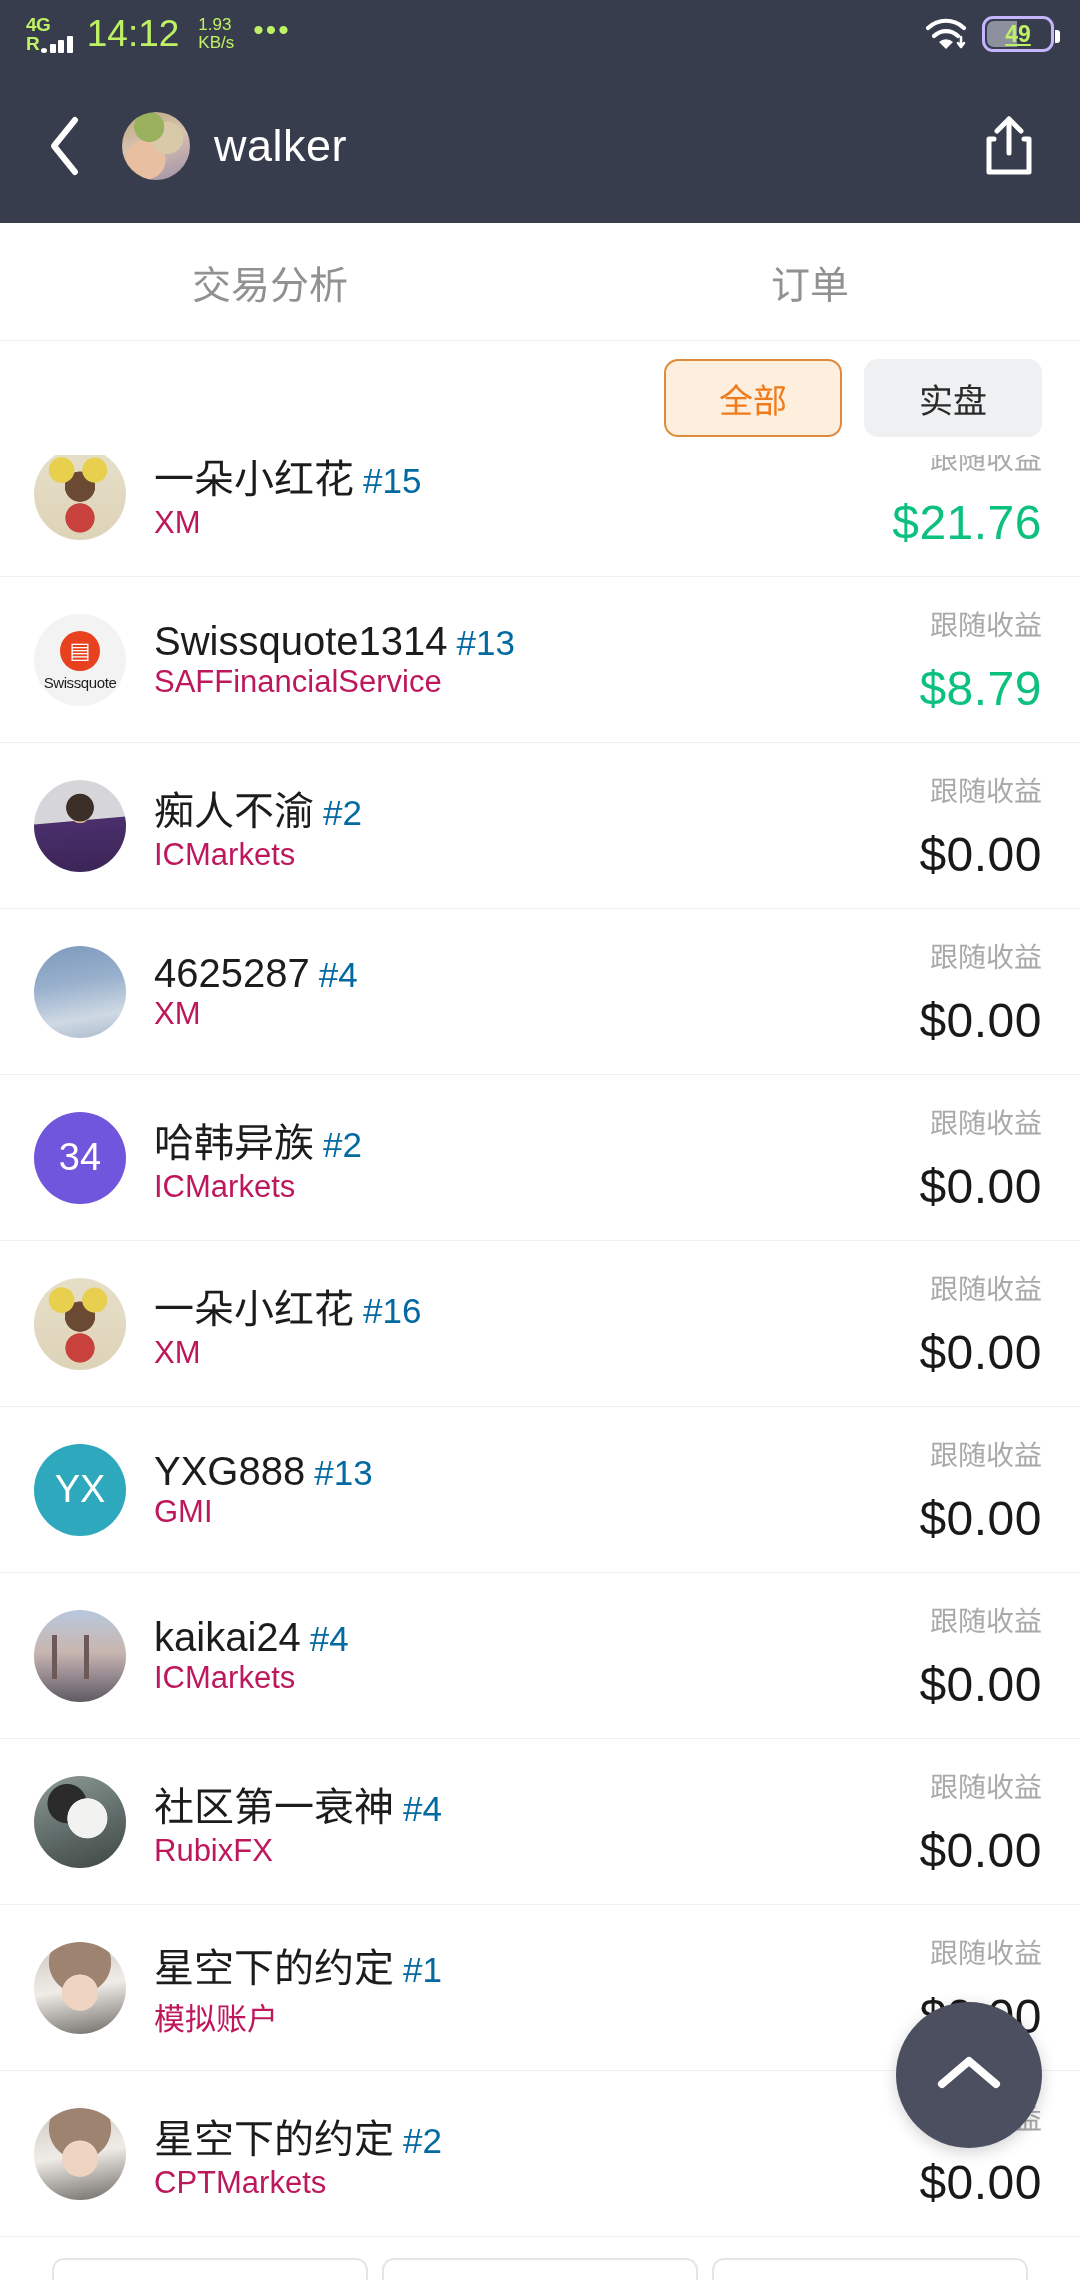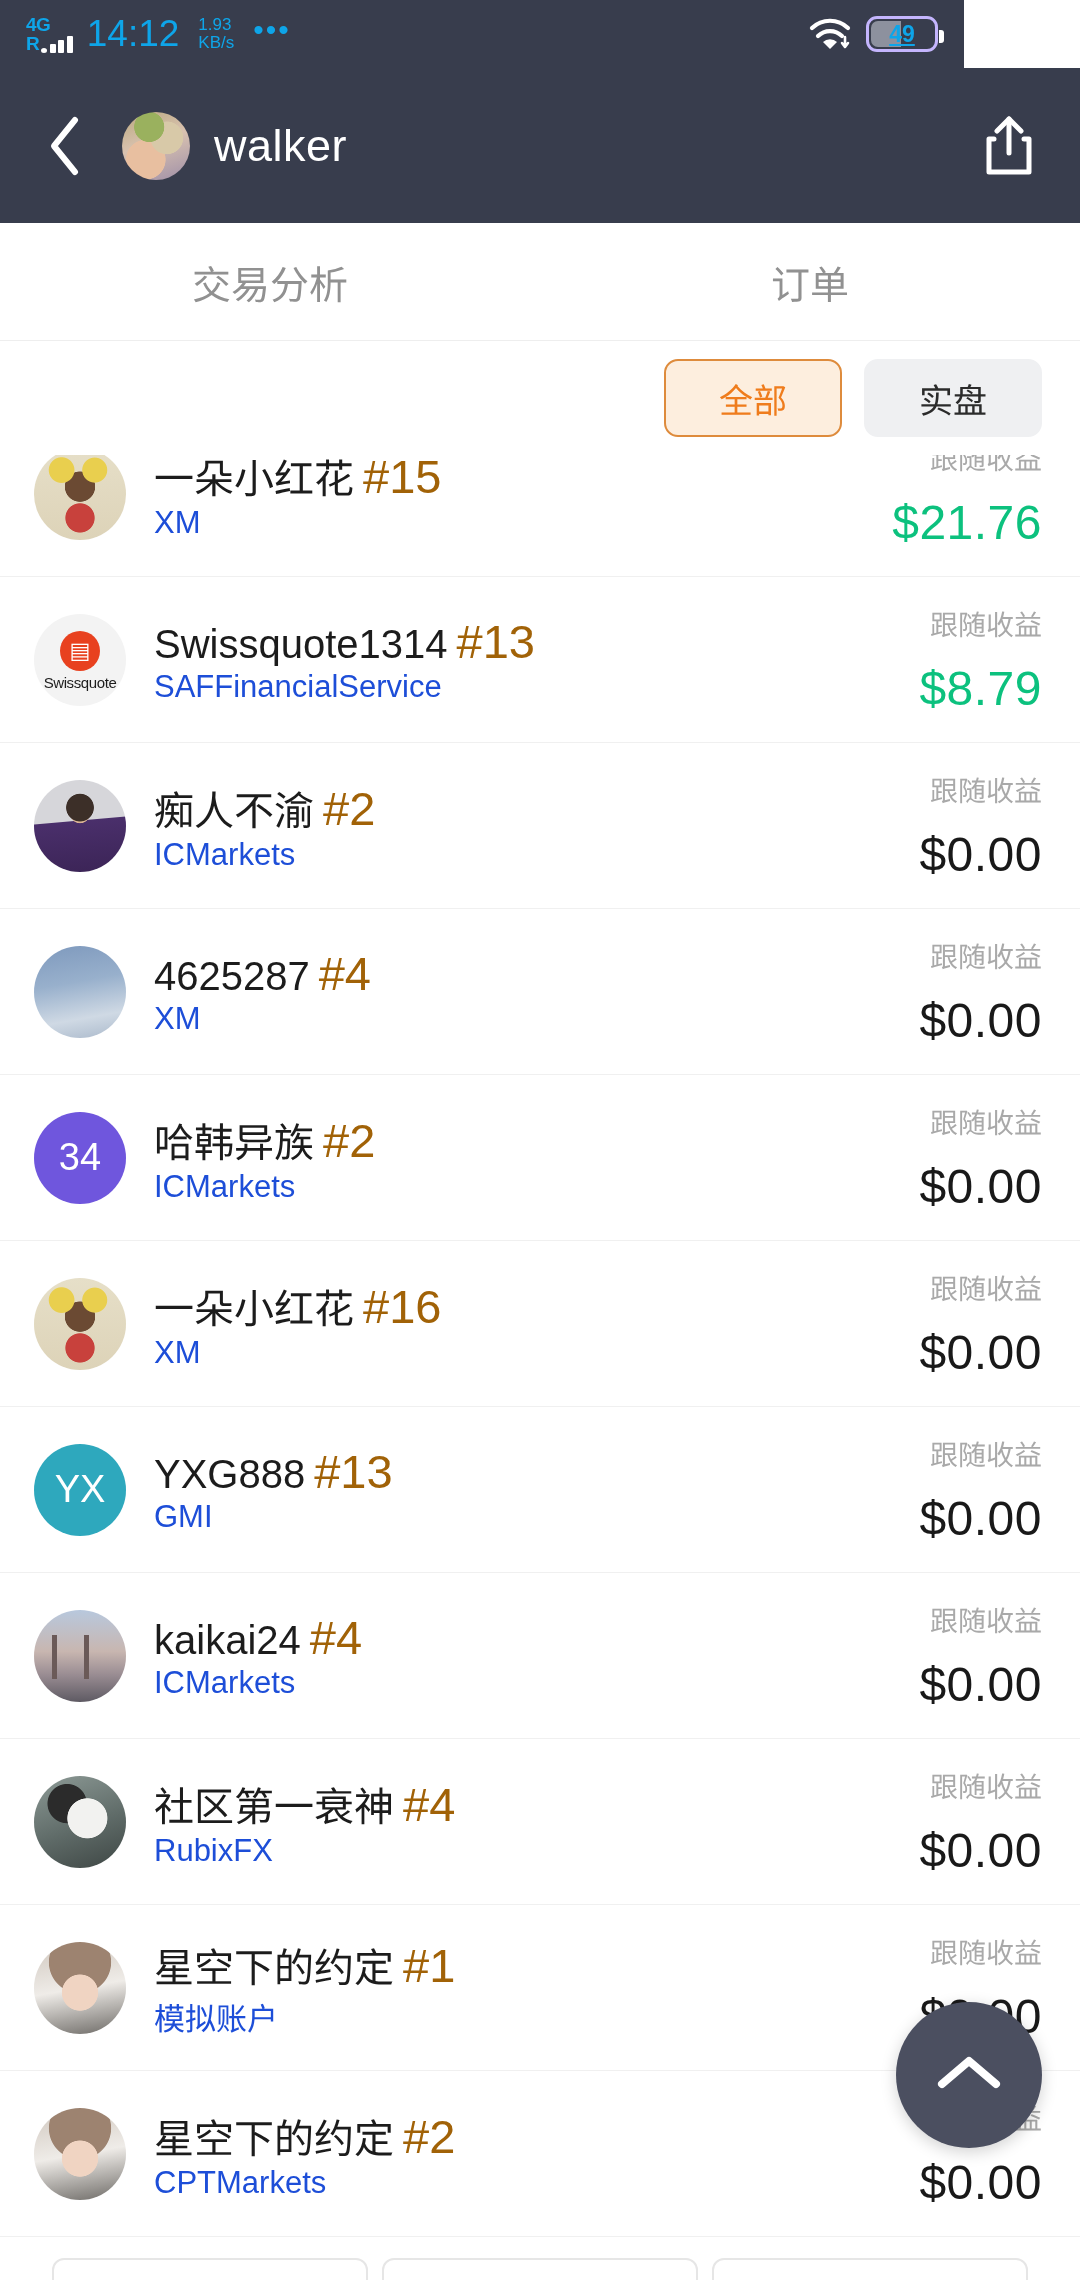--- a/index.html
+++ b/index.html
@@ -7,23 +7,23 @@
   html, body {
     width:1080px; height:2280px;
     background:#ffffff;
     font-family:"Liberation Sans","DejaVu Sans",sans-serif;
     overflow:hidden;
   }
   #screen { position:relative; width:1080px; height:2280px; overflow:hidden; background:#fff; }
 
   
   .statusbar {
-    position:absolute; top:0; left:0; width:964px; height:68px;
+    position:absolute; top:0; left:0; width:1080px; height:68px;
     background:#383d4d; display:flex; align-items:center;
-    padding:0 26px; color:#0ea5e9;
+    padding:0 26px; color:#bef264;
   }
   .sb-left { display:flex; align-items:center; gap:10px; }
   .net-stack { display:flex; flex-direction:column; justify-content:center;
     font-size:19px; font-weight:bold; line-height:1.0; letter-spacing:-0.5px; }
   .net-stack .r-row { display:flex; align-items:flex-end; gap:2px; }
   .bars { display:flex; align-items:flex-end; gap:2.5px; height:17px; }
   .bars i { display:block; width:6px; background:#fff; border-radius:1px; }
   .bars i:nth-child(1){height:5px;border-radius:50%;width:6px;}
   .bars i:nth-child(2){height:9px;}
   .bars i:nth-child(3){height:13px;}
@@ -151,22 +151,22 @@
   .av-girl {
     background:
       radial-gradient(circle at 50% 55%, #f0d4c2 0 26%, transparent 27%),
       radial-gradient(circle at 50% 22%, #9d8370 0 36%, transparent 37%),
       linear-gradient(170deg,#cfc6bd 0%,#efece8 50%,#6d6a66 100%);
   }
   .row-mid { flex:1; margin-left:28px; min-width:0; display:flex;
     flex-direction:column; justify-content:center; gap:0; }
   .row-name { font-size:40px; color:#1c1c1c; white-space:nowrap;
     display:flex; align-items:baseline; gap:9px; }
-  .row-idx { font-size:47px; color:#a16207; }
-  .row-broker { font-size:31px; color:#1d4ed8; }
+  .row-idx { font-size:35px; color:#0369a1; }
+  .row-broker { font-size:31px; color:#be185d; }
   .row-right { text-align:right; flex-shrink:0; display:flex;
     flex-direction:column; align-items:flex-end; gap:18px; min-width:250px; }
   .row-caption { font-size:28px; color:#a9a9a9; }
   .row-value { font-size:48px; color:#191919; letter-spacing:0.5px; }
   .row-value.pos { color:#0cc17e; }
 
   
   .fab {
     position:absolute; right:38px; top:2002px; width:146px; height:146px;
     border-radius:50%; background:#4b4f60; z-index:30; cursor:pointer;

